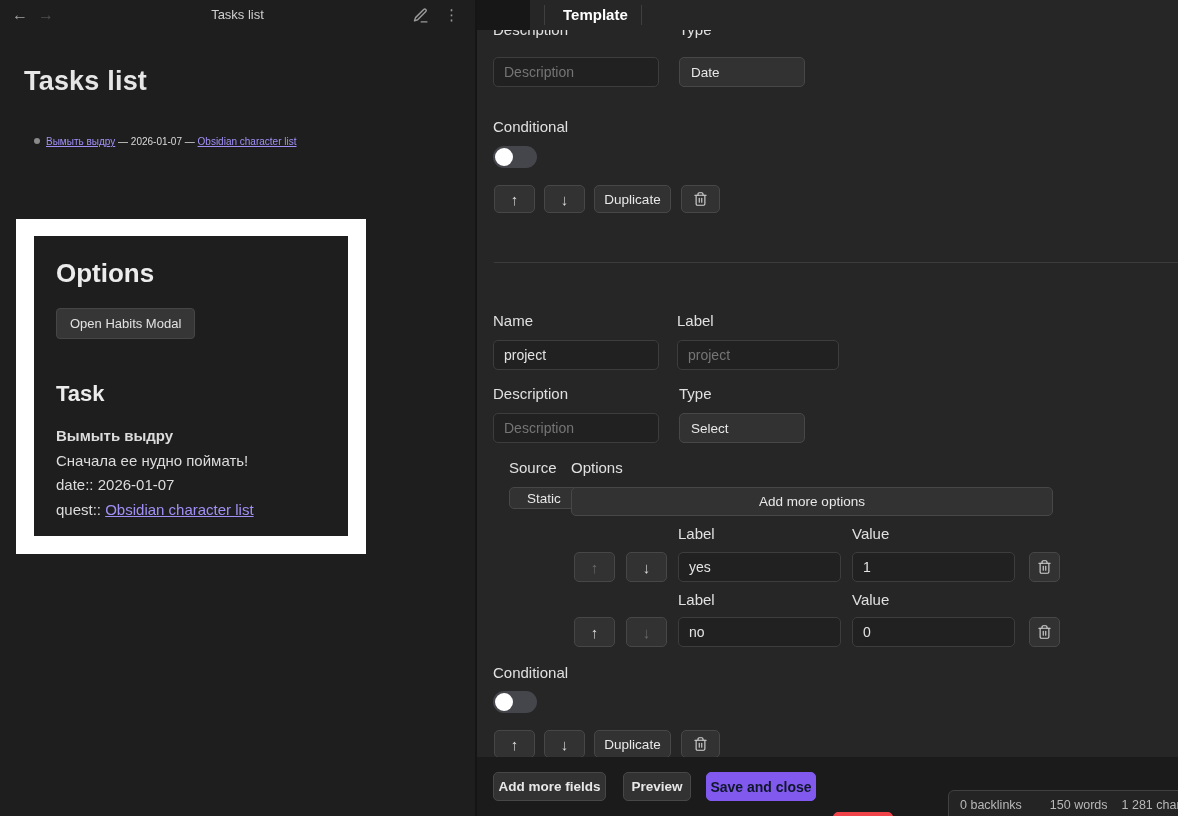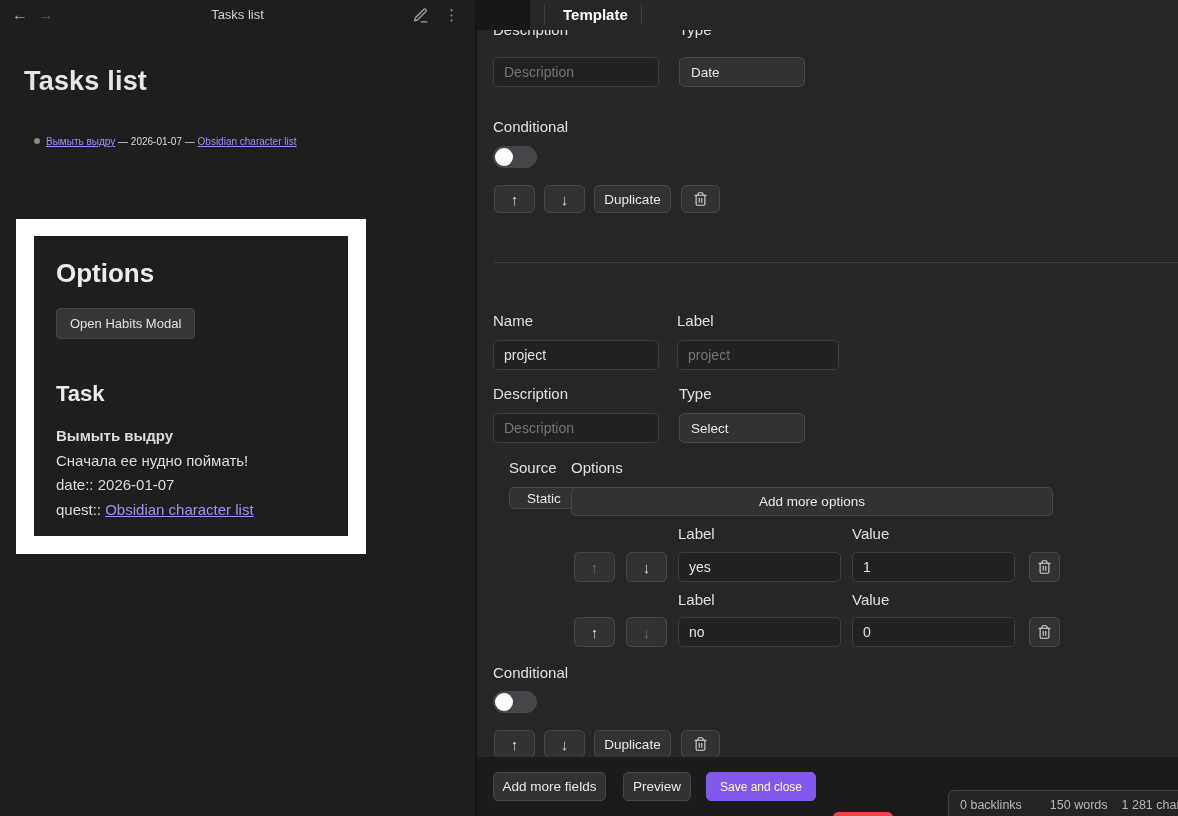--- a/index.html
+++ b/index.html
@@ -60,22 +60,22 @@
     color: #e8e8e8; font-size: 13.5px; font-family: "Liberation Sans", sans-serif;
     display: flex; align-items: center; justify-content: center; cursor: pointer;
   }
   .btn .arrow { font-size: 15px; color: #d8d8d8; }
   .btn.disabled .arrow { color: #686868; }
   .trash-svg { width: 15px; height: 16px; stroke: #d4d4d4; fill: none; stroke-width: 1.8; stroke-linecap: round; stroke-linejoin: round; }
   .divider { position: absolute; height: 1px; background: #3c3c3c; }
   .toggle { position: absolute; width: 44px; height: 22px; border-radius: 11px; background: #45454c; cursor: pointer; }
   .toggle .knob { position: absolute; left: 2px; top: 2px; width: 18px; height: 18px; border-radius: 50%; background: #ffffff; }
 
-  .modal-footer { position: absolute; left: 0; bottom: 0; right: 0; height: 59px; background: #1b1b1b; }
-  .btn.primary { background: #8159ef; border-color: #8159ef; color: #fef9c3; font-size: 12px; }
+  .modal-footer { position: absolute; left: 0; bottom: 0; right: 0; height: 59px; background: #1b1b1b; font-weight: bold; }
+  .btn.primary { background: #8159ef; border-color: #8159ef; color: #0f172a; font-size: 14px; }
   .btn.danger { background: #f04349; border-color: #f04349; color: #ffffff; font-size: 14px; }
 
   
   .status-bar {
     left: 948px; top: 790px; width: 246px; height: 30px;
     background: #242424; border: 1px solid #414141; border-radius: 6px 0 0 0;
     display: flex; align-items: center; gap: 14px; padding: 0 11px;
     font-size: 12.5px; color: #b8b8b8; white-space: nowrap;
   }
   .book-svg { width: 16px; height: 14px; stroke: #c0c0c0; fill: none; stroke-width: 1.8; stroke-linecap: round; stroke-linejoin: round; }

